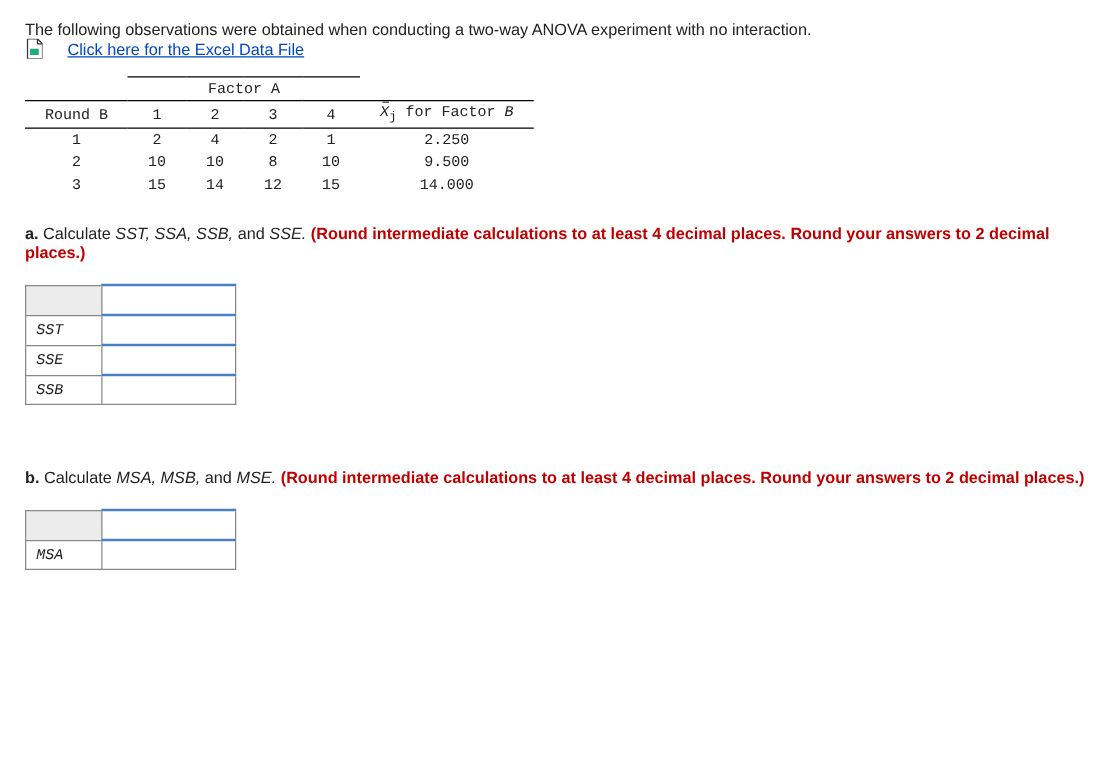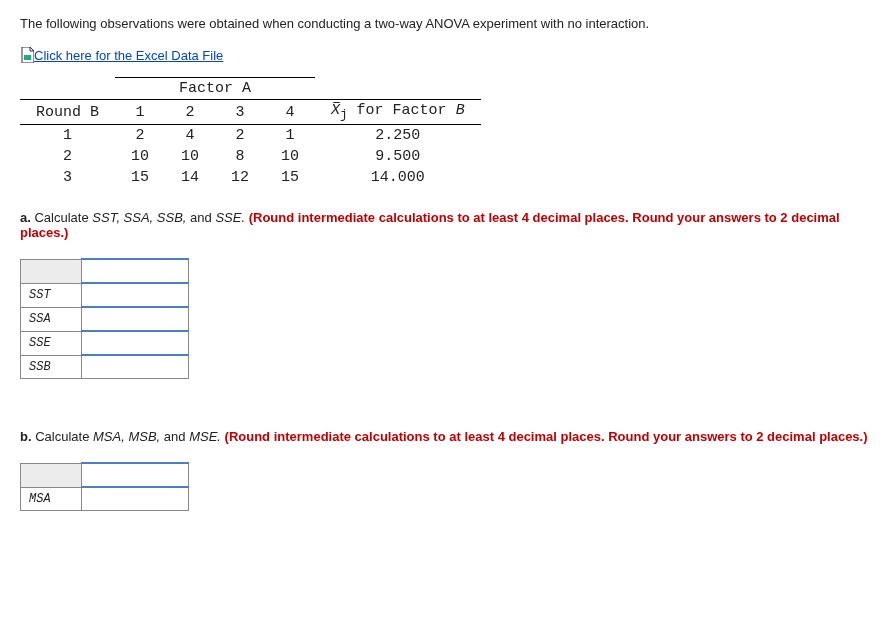--- a/index.html
+++ b/index.html
@@ -3,40 +3,40 @@
 <meta charset="utf-8">
 <style>
   body {
     font-family: Arial, Helvetica, sans-serif;
     font-size: 13px;
     color: #222;
     margin: 16px 20px;
     width: 850px;
   }
   .intro {
-    margin-bottom: 16px;
+    margin-bottom: 0;
     font-size: 13px;
   }
   .excel-link {
     color: #0046c2;
     text-decoration: underline;
     font-size: 13px;
     display: inline-flex;
     align-items: center;
-    gap: 0;
+    gap: 20px;
     margin-bottom: 14px;
   }
   .excel-icon {
     width: 14px;
     height: 16px;
     display: inline-block;
   }
   .data-table {
     font-family: "Courier New", monospace;
-    font-size: 15px;
+    font-size: 12px;
     border-collapse: collapse;
     margin-bottom: 22px;
   }
   .data-table td, .data-table th {
     padding: 2px 16px;
     text-align: center;
     font-weight: normal;
   }
   .hdr-top {
     border-top: 1px solid #000;
@@ -191,24 +191,20 @@
   <tbody>
       <tr>
         <td></td>
         <td class="input-head"></td>
       </tr>
   <tr>
         <td class="label">SST</td>
         <td class="input"></td>
       </tr>
   <tr>
-        <td class="label">SSA</td>
-        <td class="input"></td>
-      </tr>
-  <tr>
         <td class="label">SSE</td>
         <td class="input"></td>
       </tr>
   <tr>
         <td class="label">SSB</td>
         <td class="input"></td>
       </tr>
 </tbody>
   </table>
 

